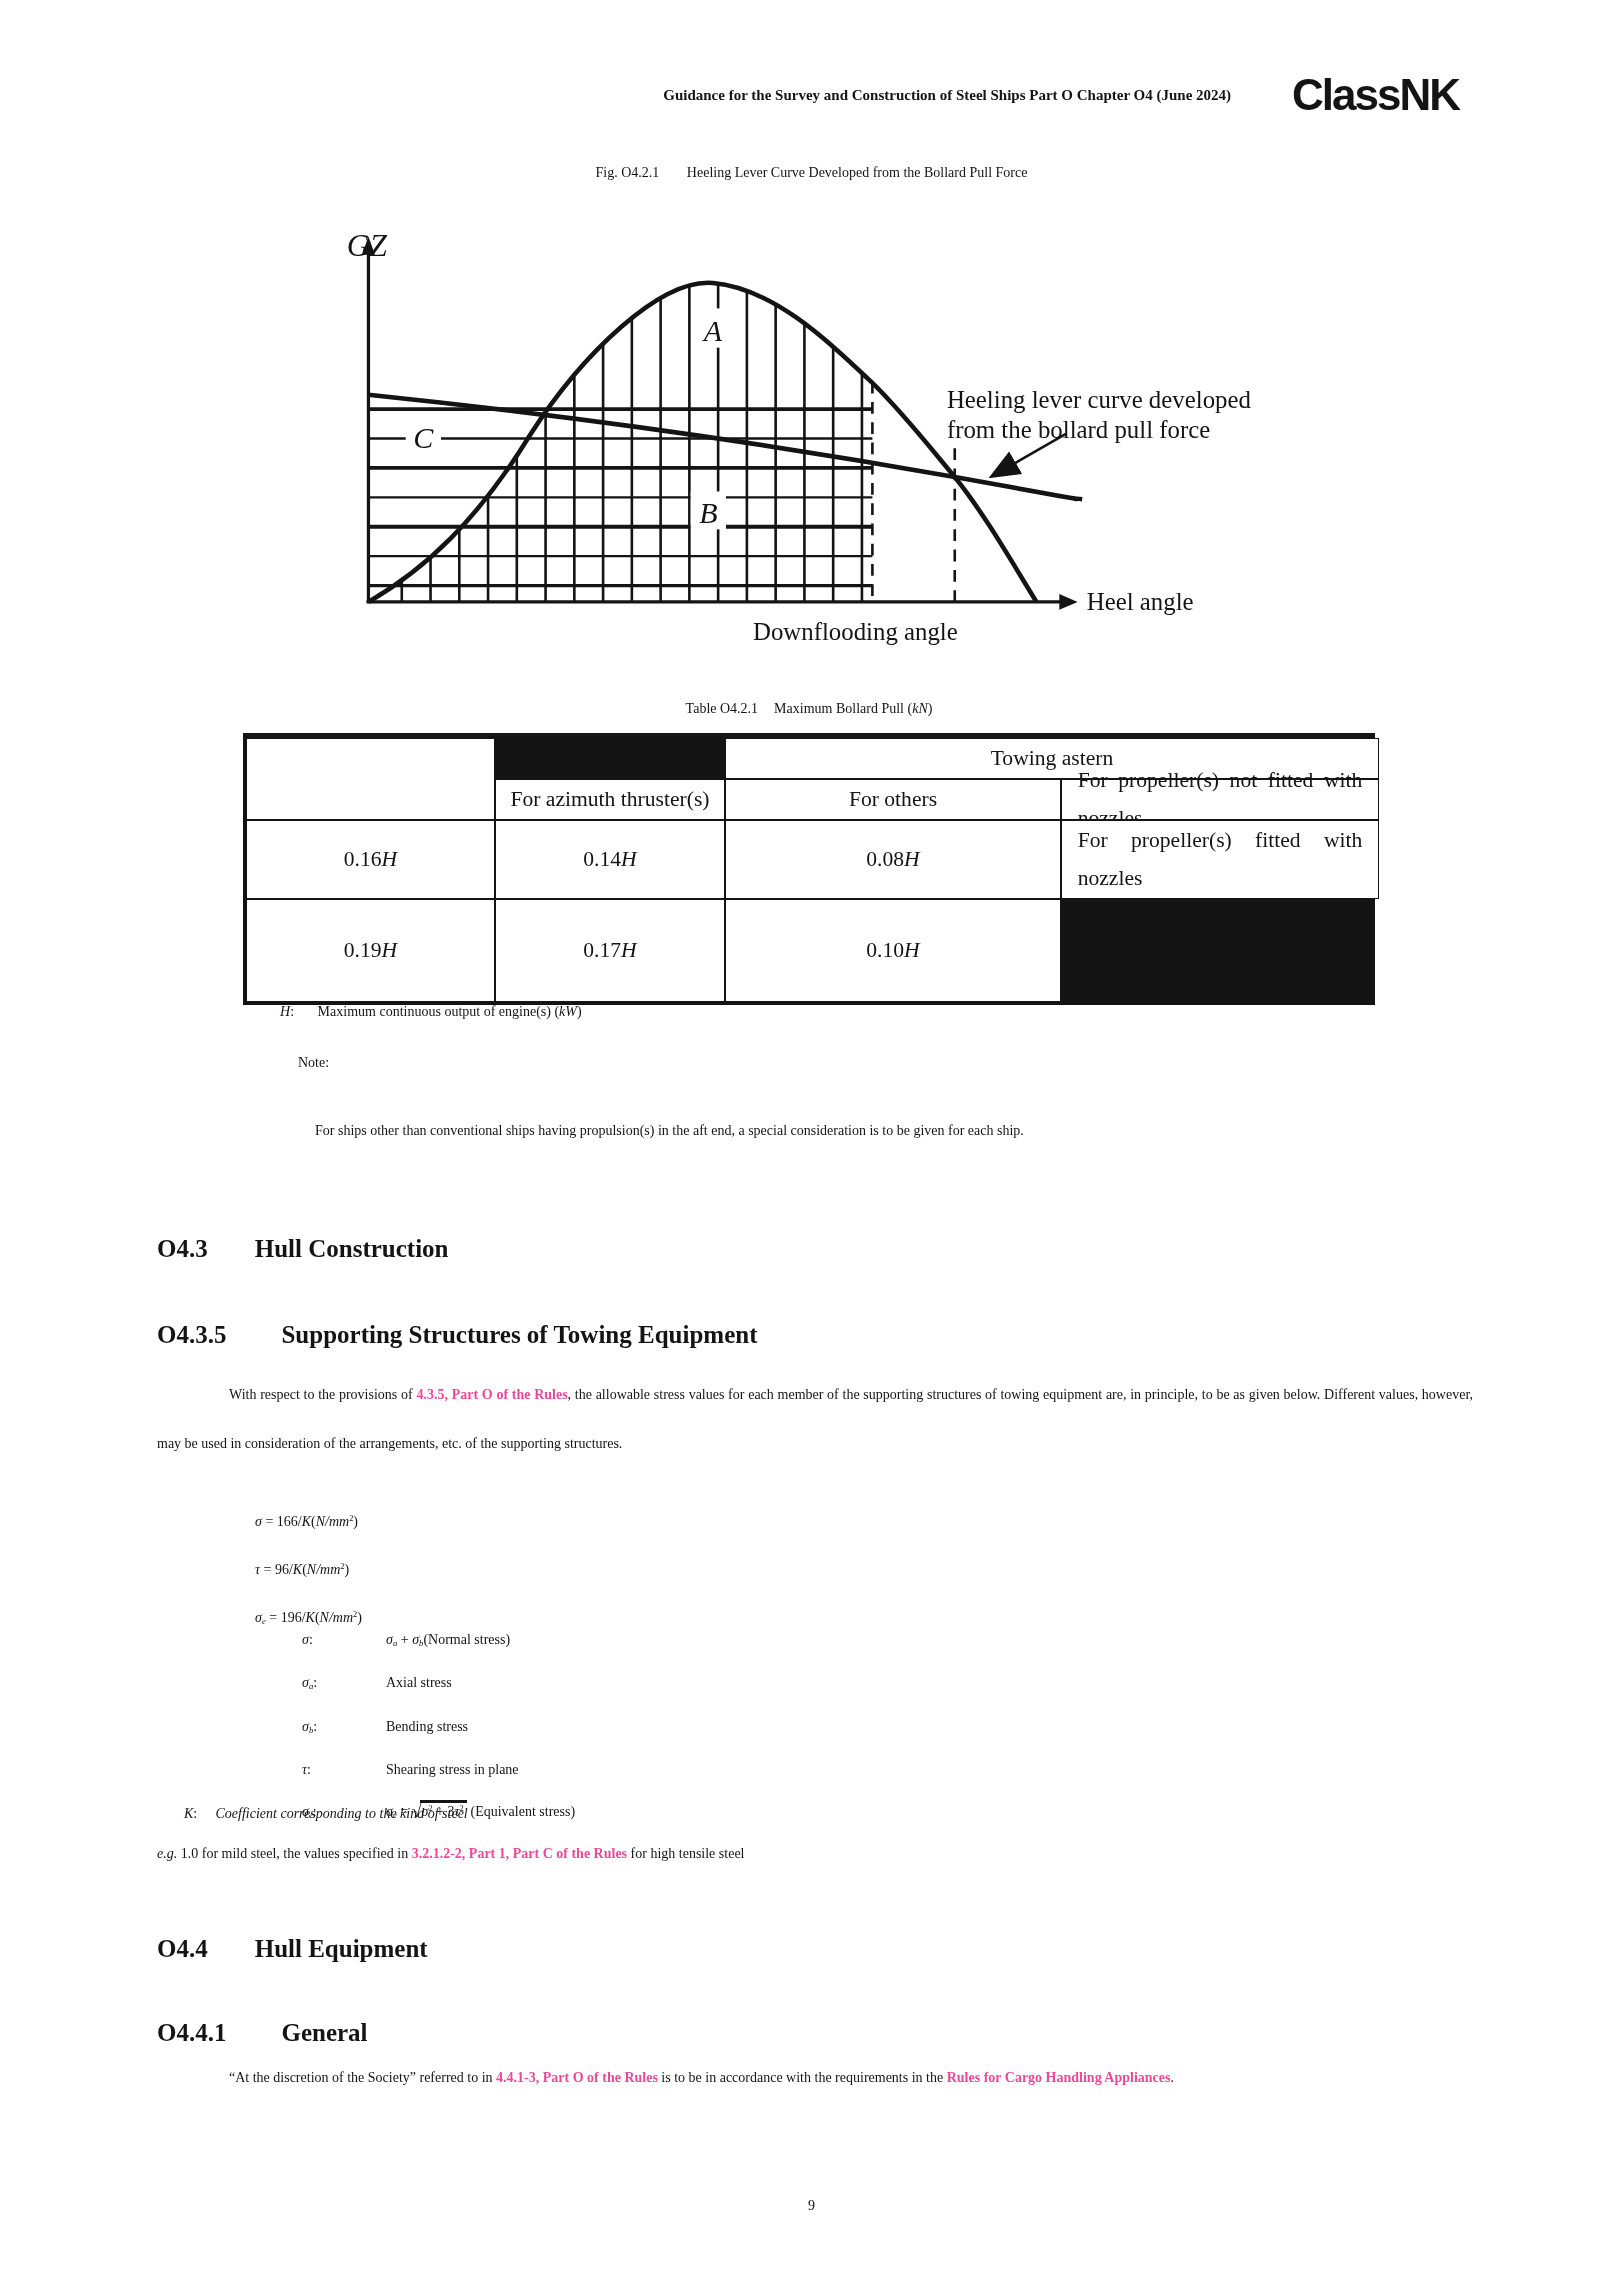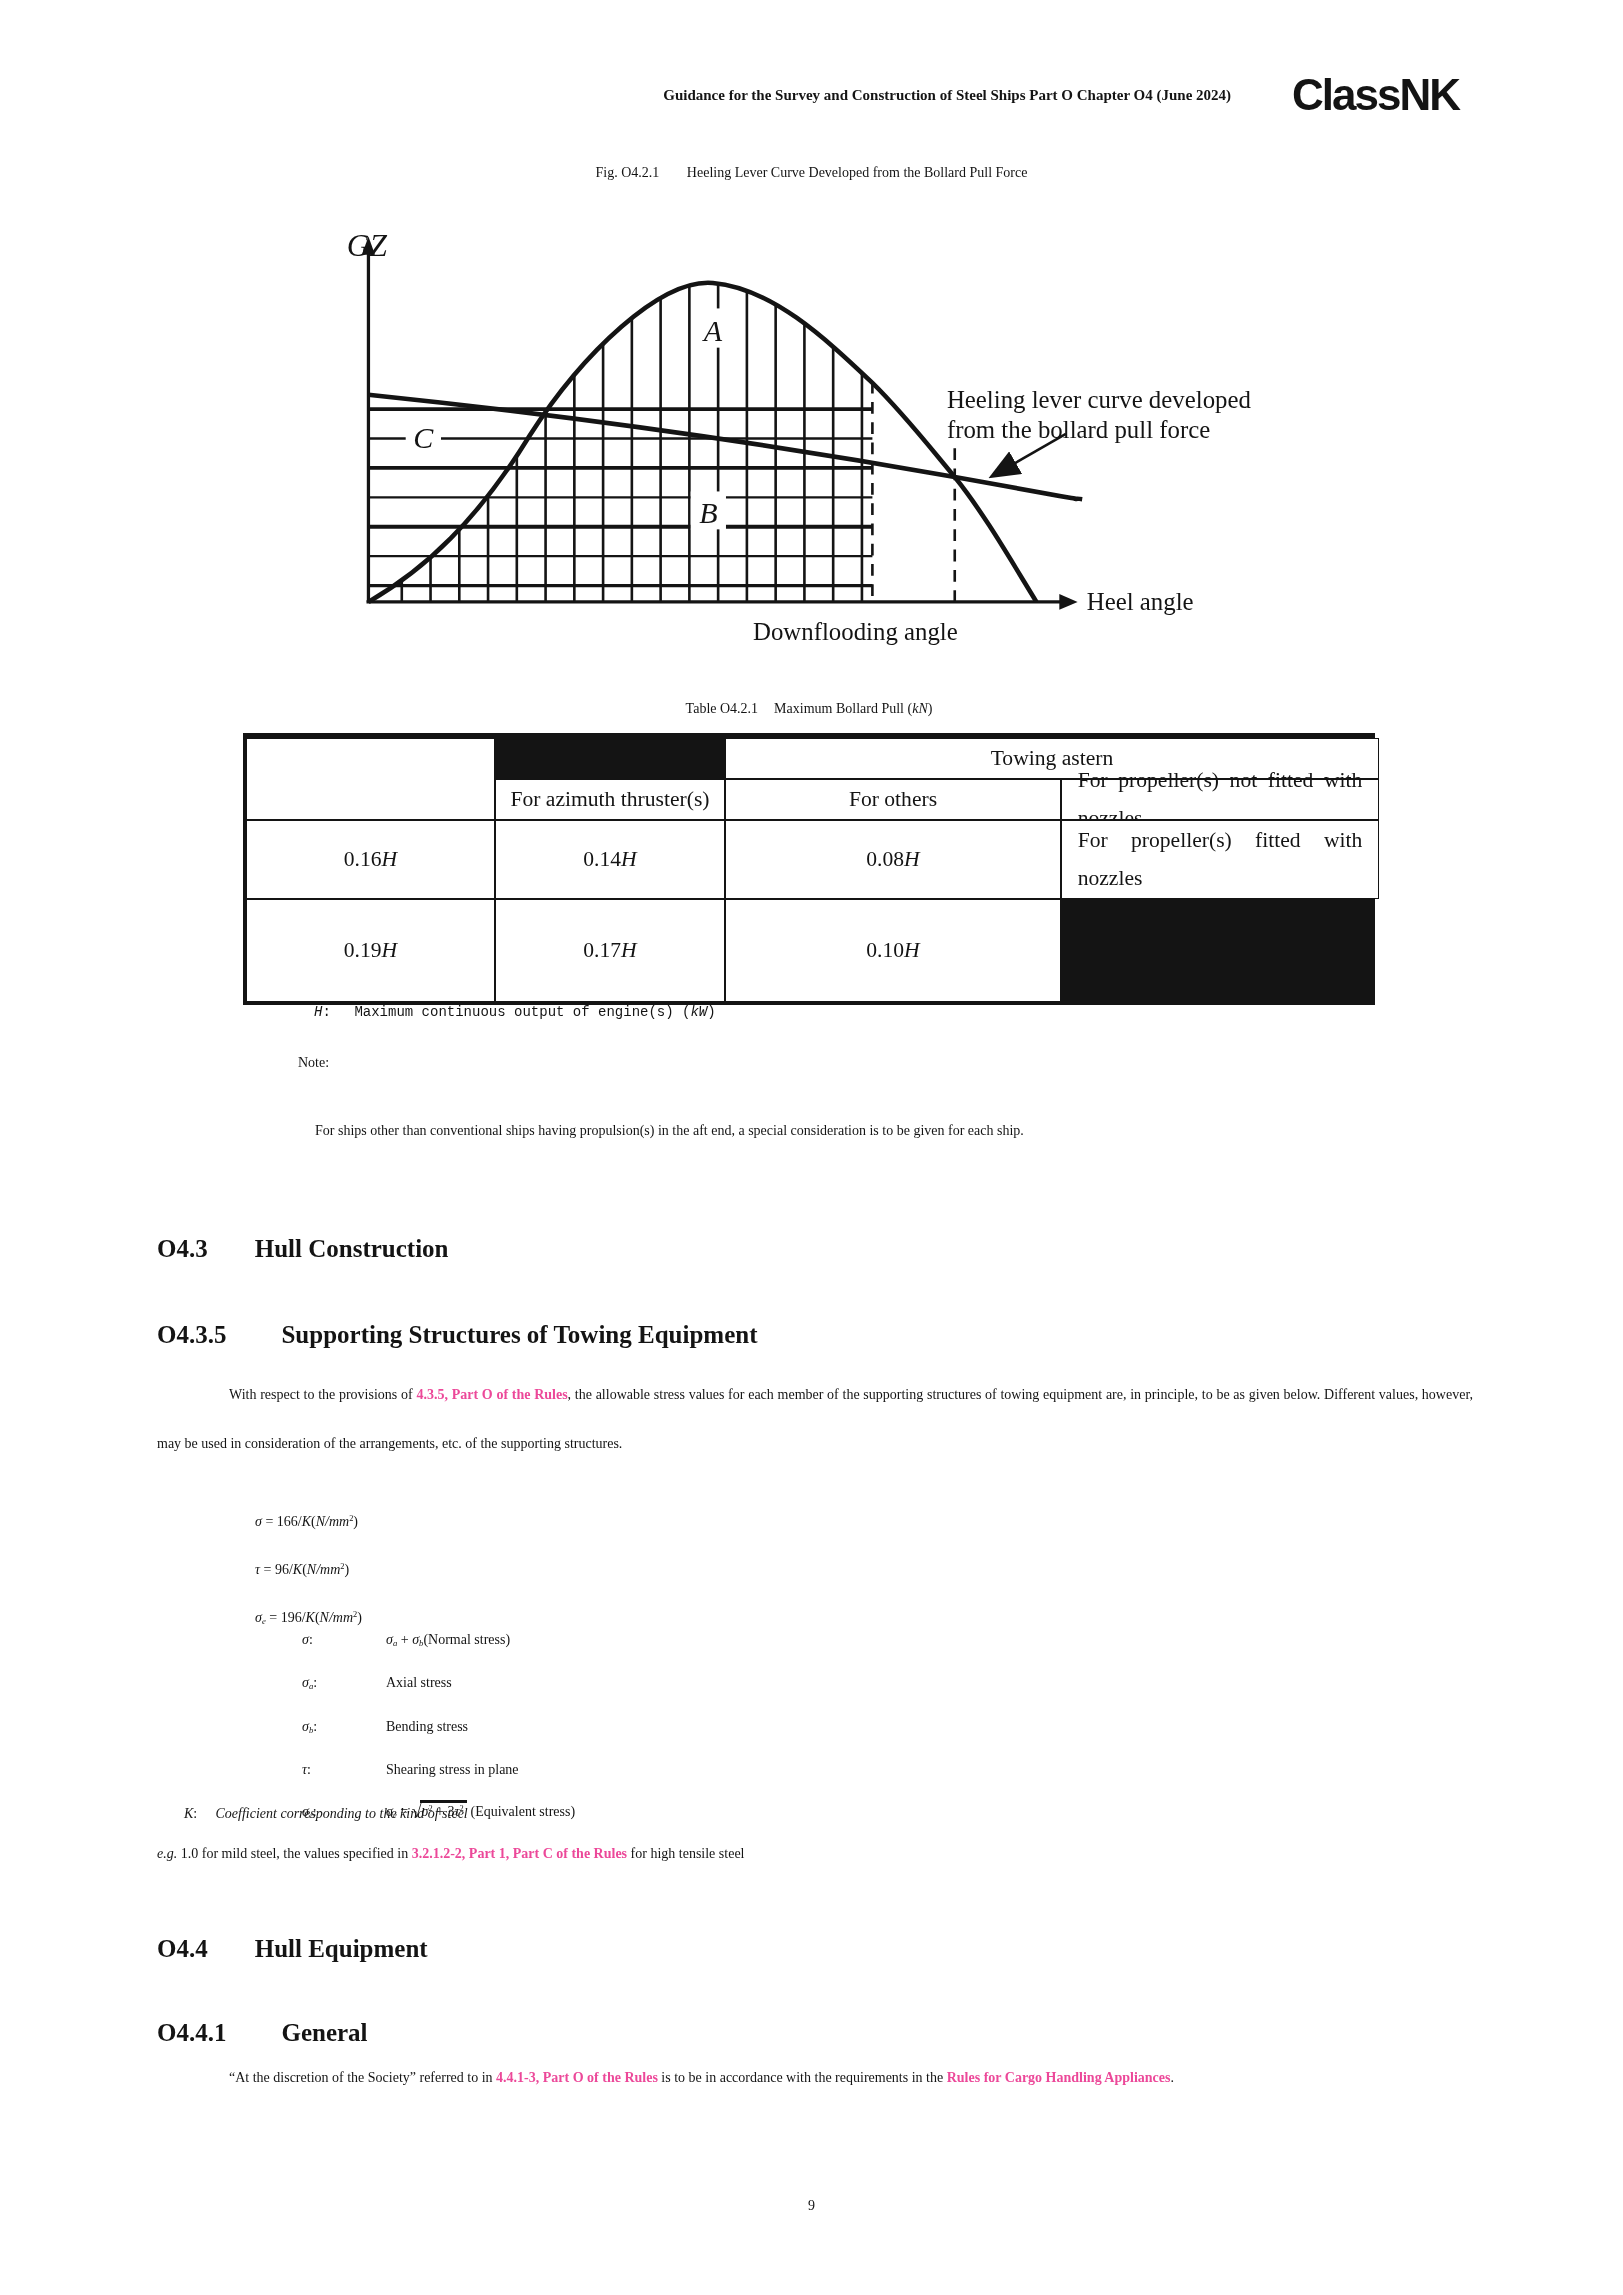--- a/index.html
+++ b/index.html
@@ -41,21 +41,21 @@
   .cell{
     border:1.3px solid #141414;background:#ffffff;
     display:flex;align-items:center;justify-content:center;
     font-size:21.6px;box-sizing:border-box;text-align:center;
   }
   .cell.lbl{justify-content:flex-start;text-align:justify;padding:10.5px 15.7px;line-height:1.72;}
   .span2r{grid-row:1/3;}
   .span2c{grid-column:3/5;}
 
   
-  #hline{top:1004px;left:314px;font-family:Liberation Mono, monospace;}
+  #hline{top:1004px;left:280px;}
   #hline .gap{margin-left:23.6px;}
   #notelabel{top:1055px;left:298px;}
   #notebody{top:1106px;left:315px;width:1158px;line-height:50px;}
   .sechead{font-weight:bold;font-size:25px;}
   #sec-o43{top:1235px;left:157px;}
   #sec-o43 .st{margin-left:47px;}
   #sec-o435{top:1321px;left:157px;}
   #sec-o435 .st{margin-left:55px;}
   #para1{top:1370px;left:157px;width:1316px;line-height:49px;text-indent:72px;}
   #formulas{top:1498px;left:255px;line-height:41px;}

